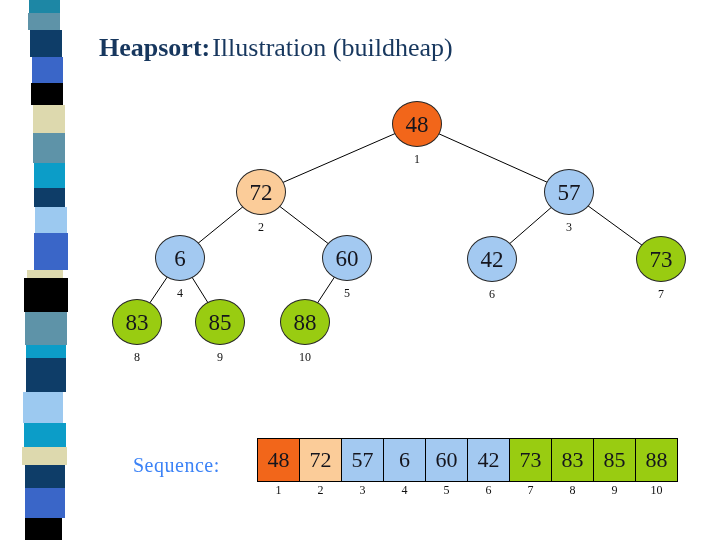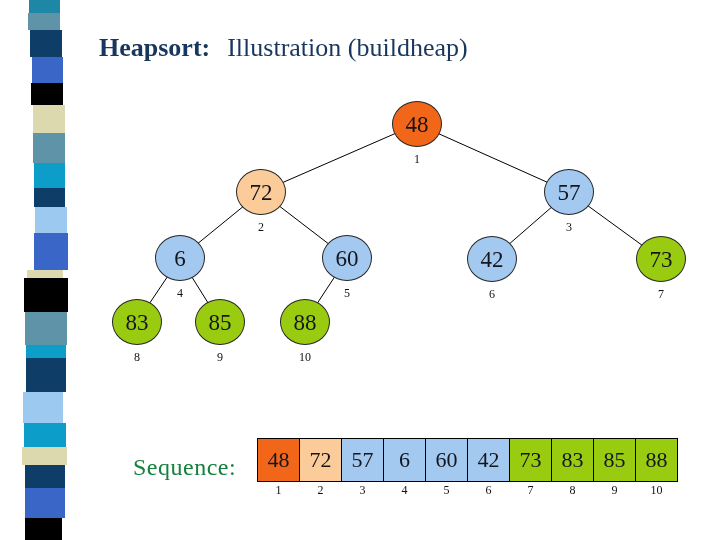--- a/index.html
+++ b/index.html
@@ -9,39 +9,39 @@
   }
   
   #ribbon{position:absolute;left:0;top:0;width:90px;height:540px;z-index:0;}
   #ribbon .rseg{position:absolute;}
   
   .title{
     position:absolute;left:99px;top:33px;z-index:2;
     font-size:26px;color:#17375E;white-space:nowrap;
   }
   .title .tbold{font-weight:bold;}
-  .title .trest{margin-left:17px;}
+  .title .trest{margin-left:2px;}
   
   #edges{position:absolute;left:0;top:0;z-index:1;}
   #edges line{stroke:#000000;stroke-width:1;}
   
   .node{
     position:absolute;width:50px;height:46px;border:1px solid #262626;
     border-radius:50%;box-sizing:border-box;z-index:2;
     display:flex;align-items:center;justify-content:center;
     font-size:23px;color:#15151d;line-height:1;
   }
   .node-index{
     position:absolute;width:30px;text-align:center;z-index:2;
     font-size:12px;color:#111111;line-height:1;
   }
   
   .seq-label{
     position:absolute;left:133px;top:454px;z-index:2;
-    font-size:24px;color:#15803d;letter-spacing:0.5px;
+    font-size:20px;color:#3b82f6;letter-spacing:0.5px;
   }
   .cell{
     position:absolute;top:438px;width:43px;height:44px;
     border:1px solid #000000;box-sizing:border-box;z-index:2;
     display:flex;align-items:center;justify-content:center;
     font-size:22px;color:#15151d;line-height:1;
   }
   .cell-index{
     position:absolute;top:484px;width:43px;text-align:center;z-index:2;
     font-size:12px;color:#111111;line-height:1;

